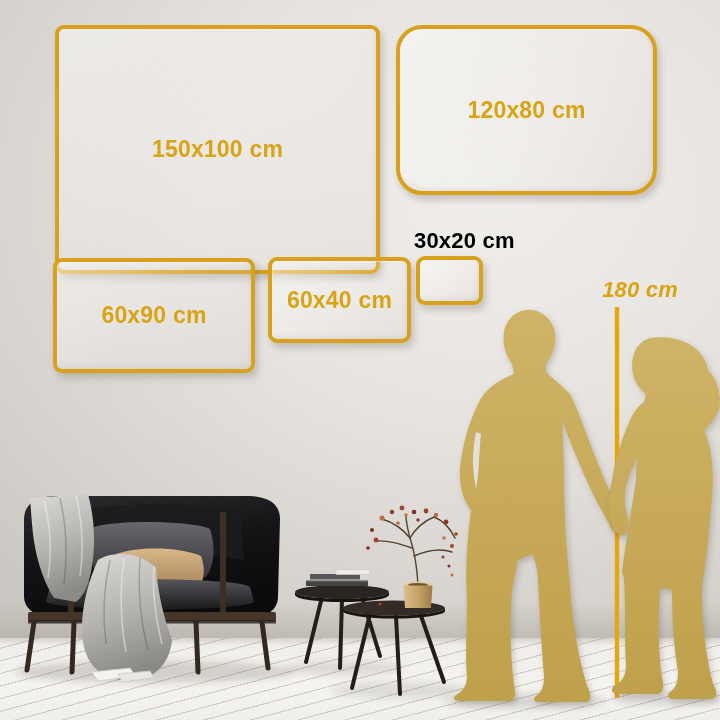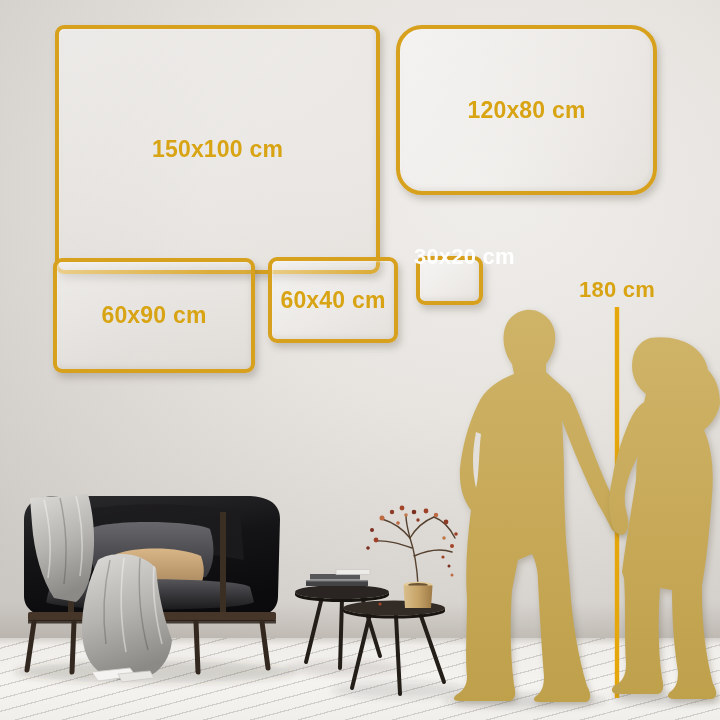--- a/index.html
+++ b/index.html
@@ -31,29 +31,29 @@
     box-shadow:3px 5px 7px rgba(110,100,85,0.30), inset 1px 1px 2px rgba(255,255,255,0.45), inset -1px -2px 5px rgba(140,130,112,0.14);
     display:flex;align-items:center;justify-content:center;
     z-index:2;
   }
   .size-label{
     color:#D9A413;font-weight:700;font-size:23px;letter-spacing:0.2px;white-space:nowrap;
   }
   #frame-150x100{left:55px;top:25px;width:325px;height:249px;}
   #frame-120x80 {left:396px;top:25px;width:261px;height:170px;border-radius:26px;}
   #frame-60x90  {left:53px;top:258px;width:202px;height:115px;justify-content:center;}
-  #frame-60x40  {left:268px;top:257px;width:130px;height:86px;}
+  #frame-60x40  {left:268px;top:257px;width:143px;height:86px;}
   #frame-30x20  {left:416px;top:256px;width:67px;height:49px;}
   .label-outside{
     position:absolute;left:414px;top:228px;z-index:3;
-    color:#ffffff;font-weight:700;font-size:22px;letter-spacing:0.2px;white-space:nowrap;margin-top:16px;
+    color:#000000;font-weight:700;font-size:22px;letter-spacing:0.2px;white-space:nowrap;
   }
   .ruler-label{
-    position:absolute;left:556px;top:277px;width:122px;text-align:center;z-index:3;
-    color:#D9A413;font-weight:700;font-size:22px;letter-spacing:0.2px;white-space:nowrap;
+    position:absolute;left:556px;top:277px;width:122px;text-align:right;z-index:3;
+    color:#D9A413;font-weight:700;font-size:22px;letter-spacing:0.2px;white-space:nowrap;font-style:italic;
   }
   
   #scene{position:absolute;left:0;top:0;width:720px;height:720px;z-index:4;pointer-events:none;}
   .people{filter:drop-shadow(2px 3px 3px rgba(90,78,55,0.28));}
   .cloth-fold-light{stroke:rgba(248,248,247,0.45);stroke-width:1.6;fill:none;}
   .cloth-fold-dark{stroke:rgba(50,50,52,0.28);stroke-width:1.4;fill:none;}
   .table-leg{stroke:#241E19;stroke-width:4;stroke-linecap:round;}
   .branch{stroke:#55412F;stroke-width:1.4;fill:none;stroke-linecap:round;}
 </style>
 </head>

